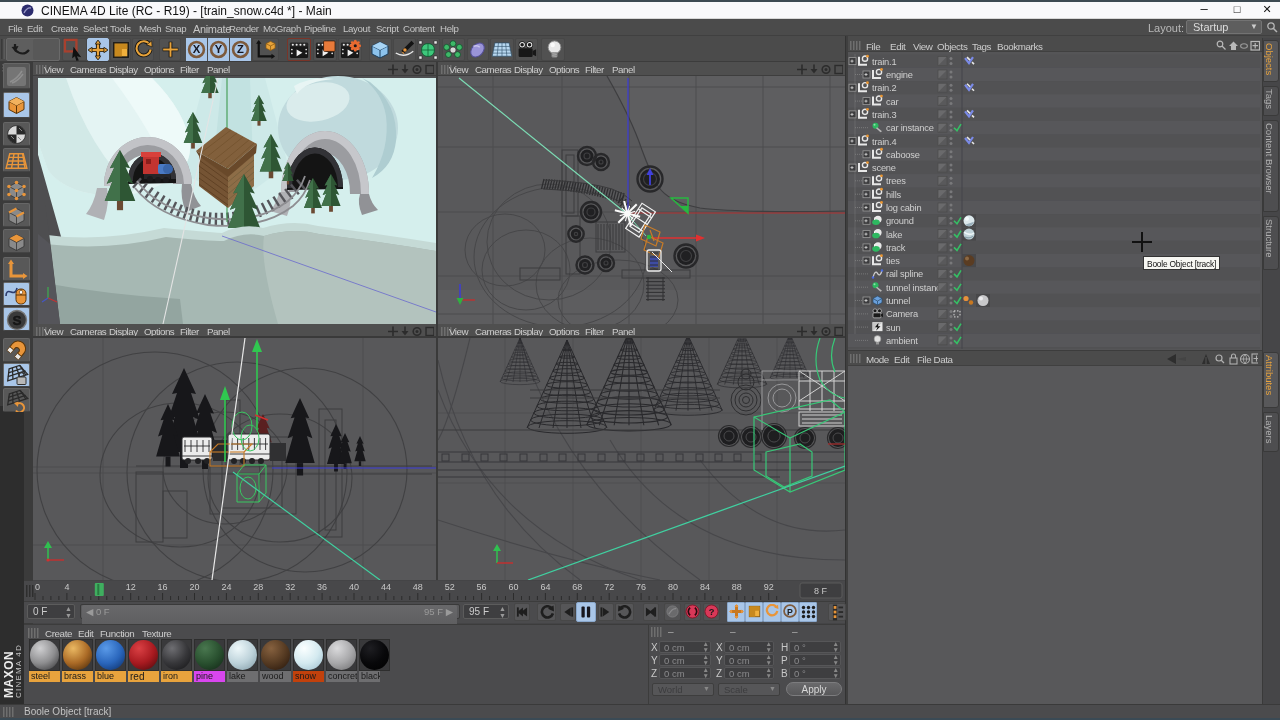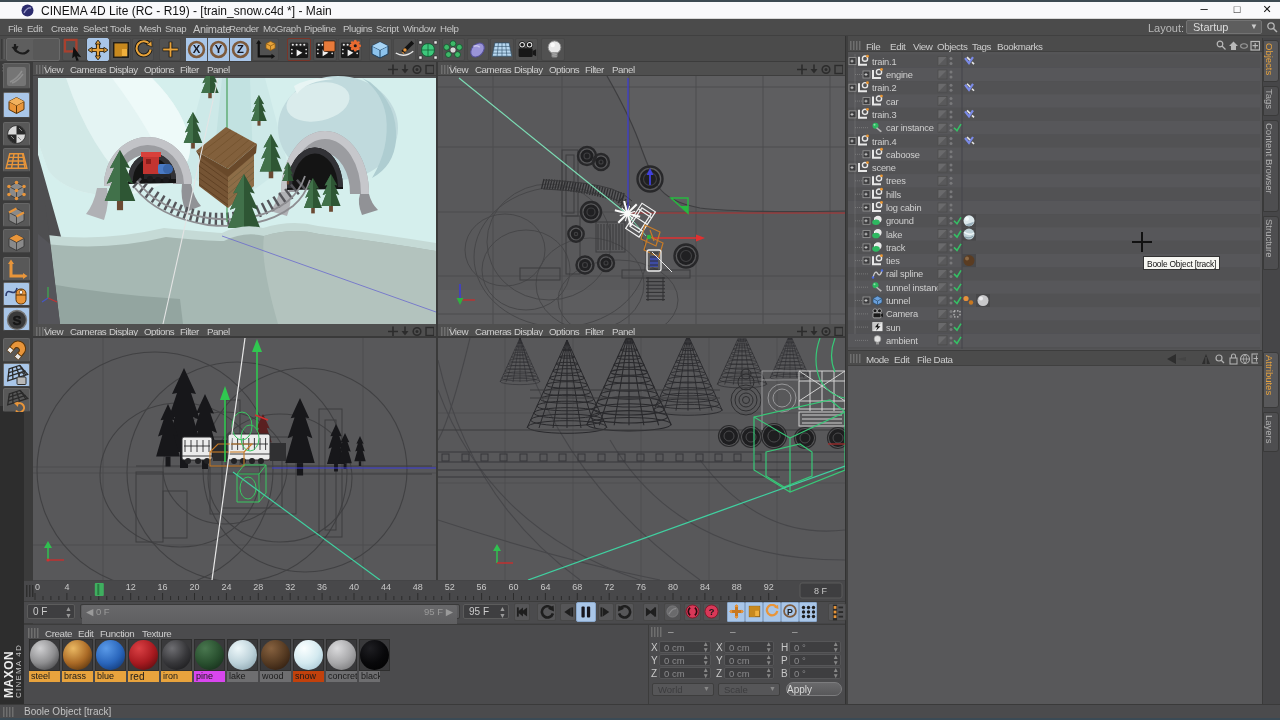--- a/index.html
+++ b/index.html
@@ -21,23 +21,23 @@
 <div class="t" style="left:27px;top:23px;font-size:9.7px;color:#c6c6c6;letter-spacing:-0.35px">Edit</div>
 <div class="t" style="left:51px;top:23px;font-size:9.7px;color:#c6c6c6;letter-spacing:-0.35px">Create</div>
 <div class="t" style="left:83px;top:23px;font-size:9.7px;color:#c6c6c6;letter-spacing:-0.35px">Select</div>
 <div class="t" style="left:110px;top:23px;font-size:9.7px;color:#c6c6c6;letter-spacing:-0.35px">Tools</div>
 <div class="t" style="left:139px;top:23px;font-size:9.7px;color:#c6c6c6;letter-spacing:-0.35px">Mesh</div>
 <div class="t" style="left:165px;top:23px;font-size:9.7px;color:#c6c6c6;letter-spacing:-0.35px">Snap</div>
 <div class="t" style="left:193px;top:23px;font-size:11px;color:#c6c6c6;letter-spacing:-0.35px">Animate</div>
 <div class="t" style="left:229px;top:23px;font-size:9.7px;color:#c6c6c6;letter-spacing:-0.35px">Render</div>
 <div class="t" style="left:263px;top:23px;font-size:9.7px;color:#c6c6c6;letter-spacing:-0.35px">MoGraph</div>
 <div class="t" style="left:304px;top:23px;font-size:9.7px;color:#c6c6c6;letter-spacing:-0.35px">Pipeline</div>
-<div class="t" style="left:343px;top:23px;font-size:9.7px;color:#c6c6c6;letter-spacing:-0.35px">Plugins</div>
+<div class="t" style="left:343px;top:23px;font-size:9.7px;color:#c6c6c6;letter-spacing:-0.35px">Layout</div>
 <div class="t" style="left:376px;top:23px;font-size:9.7px;color:#c6c6c6;letter-spacing:-0.35px">Script</div>
-<div class="t" style="left:403px;top:23px;font-size:9.7px;color:#c6c6c6;letter-spacing:-0.35px">Window</div>
+<div class="t" style="left:403px;top:23px;font-size:9.7px;color:#c6c6c6;letter-spacing:-0.35px">Content</div>
 <div class="t" style="left:440px;top:23px;font-size:9.7px;color:#c6c6c6;letter-spacing:-0.35px">Help</div>
 <div class="t" style="left:1148px;top:22px;font-size:11px;color:#b8b8b8">Layout:</div>
 <div class="" style="position:absolute;left:1186px;top:20px;width:76px;height:14px;background:#5e5e5e;border:1px solid #737373;border-radius:2px">
     <div class="t" style="left:6px;top:0px;font-size:11px;color:#dcdcdc">Startup</div>
     <div class="t" style="right:3px;top:1px;font-size:8px;color:#ccc">▼</div>
   </div>
 <svg style="left:1266px;top:21px" width="12" height="12" viewBox="0 0 12 12">
     <circle cx="5" cy="5" r="3.2" fill="none" stroke="#b5b5b5" stroke-width="1.3"></circle>
     <line x1="7.5" y1="7.5" x2="11" y2="11" stroke="#b5b5b5" stroke-width="1.5"></line>
   </svg>
@@ -1921,21 +1921,21 @@
   </div>
 <div class="" style="position:absolute;left:652px;top:683px;width:62px;height:13px;background:#565658;border:1px solid #3e3e3e;border-radius:2px">
     <div class="t" style="left:5px;top:0px;font-size:9.5px;color:#3c3c3e">World</div>
     <div class="t" style="right:3px;top:1px;font-size:7px;color:#888">▼</div>
   </div>
 <div class="" style="position:absolute;left:718px;top:683px;width:62px;height:13px;background:#565658;border:1px solid #3e3e3e;border-radius:2px">
     <div class="t" style="left:5px;top:0px;font-size:9.5px;color:#3c3c3e">Scale</div>
     <div class="t" style="right:3px;top:1px;font-size:7px;color:#888">▼</div>
   </div>
 <div class="" style="position:absolute;left:786px;top:682px;width:56px;height:14px;background:linear-gradient(#6a6a6c,#58585a);border:1px solid #7c7c7e;border-radius:7px">
-    <div class="t" style="left:0;top:1px;width:100%;font-size:10px;color:#d8d8d8">Apply</div>
+    <div class="t" style="left:0;top:1px;width:100%;text-align:center;font-size:10px;color:#d8d8d8">Apply</div>
   </div>
 <div class="" style="position:absolute;left:0px;top:704px;width:1280px;height:16px;background:#4b4b4d;border-top:1px solid #3a3a3a"></div>
 <svg style="left:3px;top:707px" width="12" height="10" viewBox="0 0 12 10">
     <g fill="#6e6e6e">
       <rect width="1.5" height="10"></rect>
       <rect x="3" width="1.5" height="10"></rect>
       <rect x="6" width="1.5" height="10"></rect>
       <rect x="9" width="1.5" height="10"></rect>
     </g>
   </svg>

